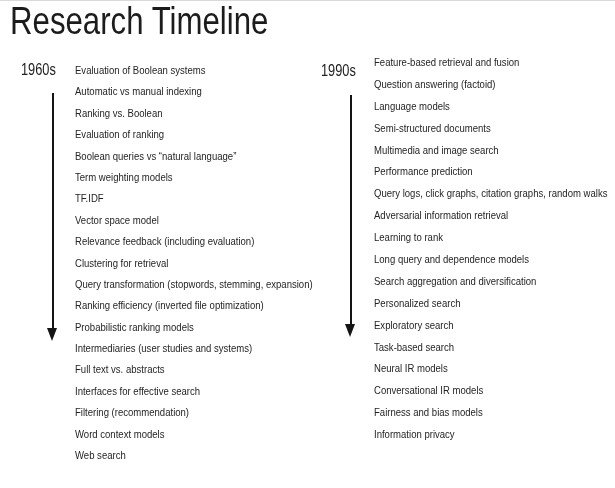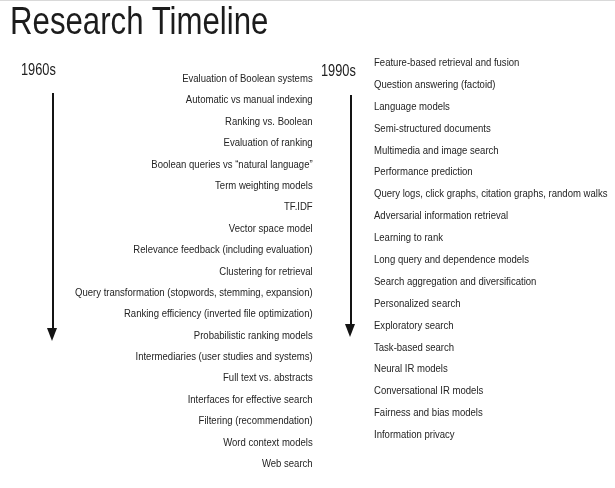--- a/index.html
+++ b/index.html
@@ -56,21 +56,21 @@
     border-left: 5.5px solid transparent;
     border-right: 5.5px solid transparent;
     border-top: 13px solid #141414;
   }
   #arrow-left-head  { left: 47.3px;  top: 328px; }
   #arrow-right-head { left: 345.3px; top: 324px; }
 
   .items {
     position: absolute;
   }
-  #items-left  { left: 75px;  top: 68px; text-align: right; }
+  #items-left  { left: 75px;  top: 60px; }
   #items-right { left: 374px; top: 52px; }
 
   .items .item {
     font-size: 11.5px;
     letter-spacing: 0;
     color: #242424;
     white-space: nowrap;
     transform: scaleX(0.83);
     transform-origin: 0 50%;
   }

